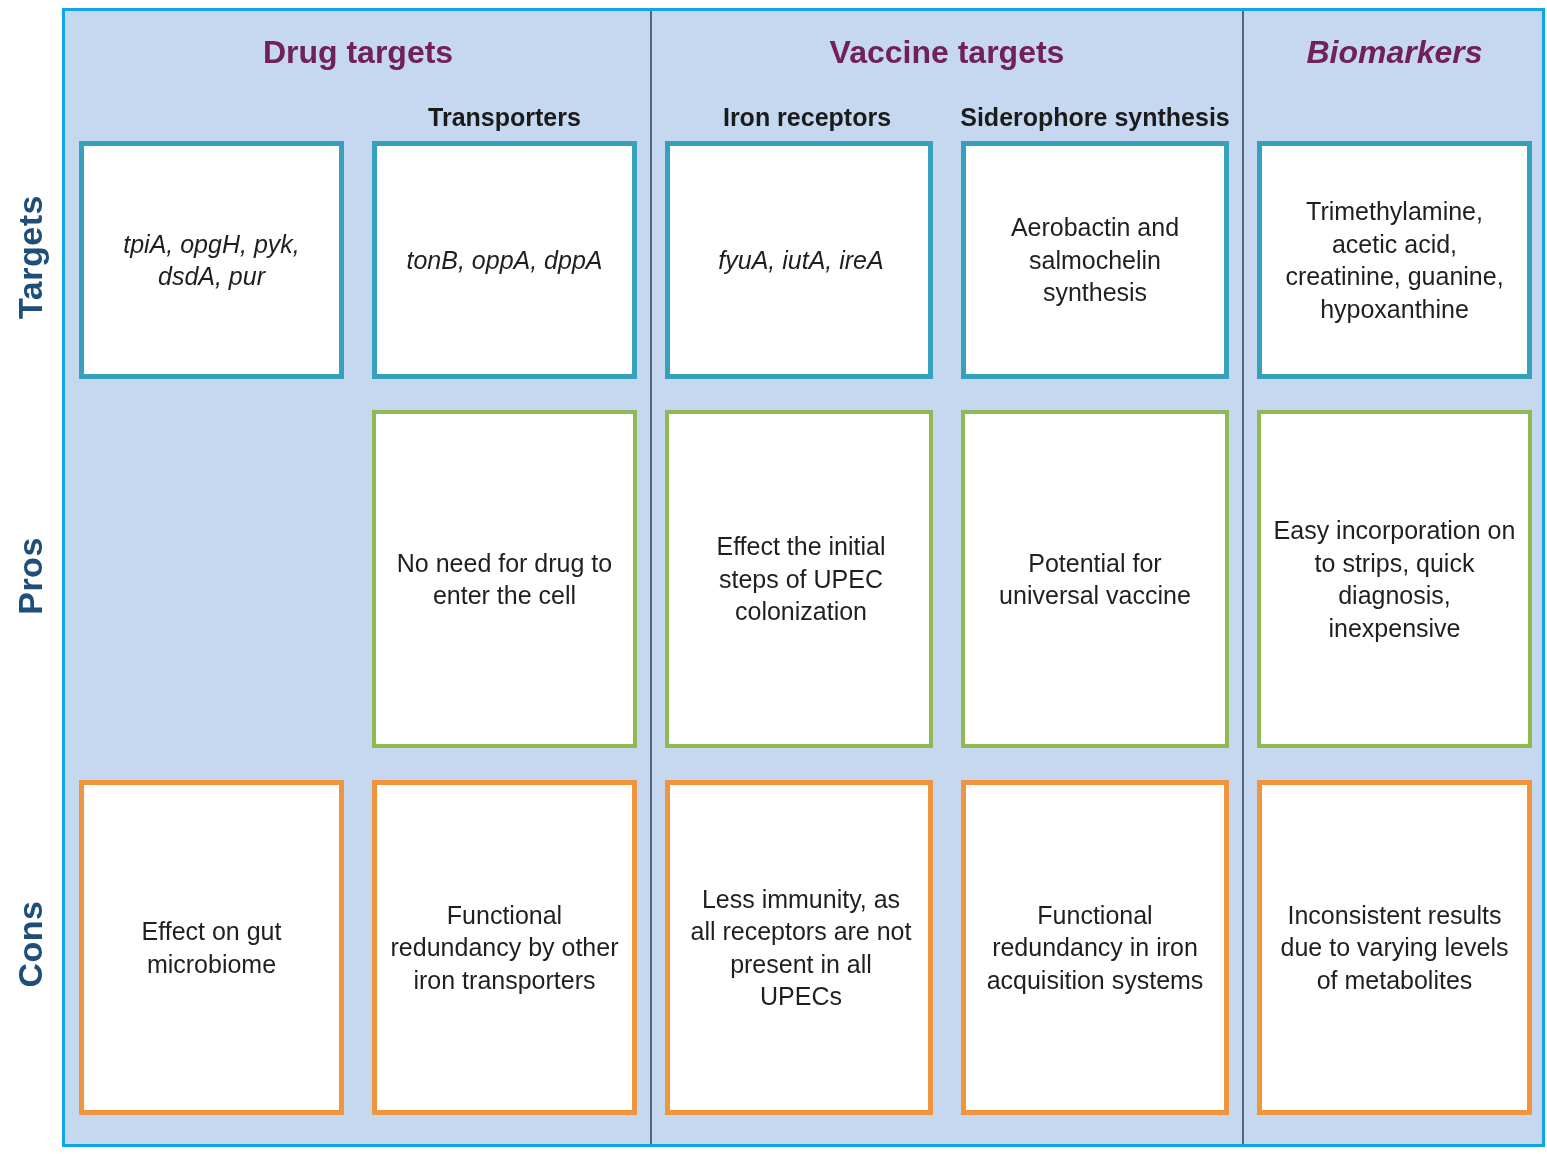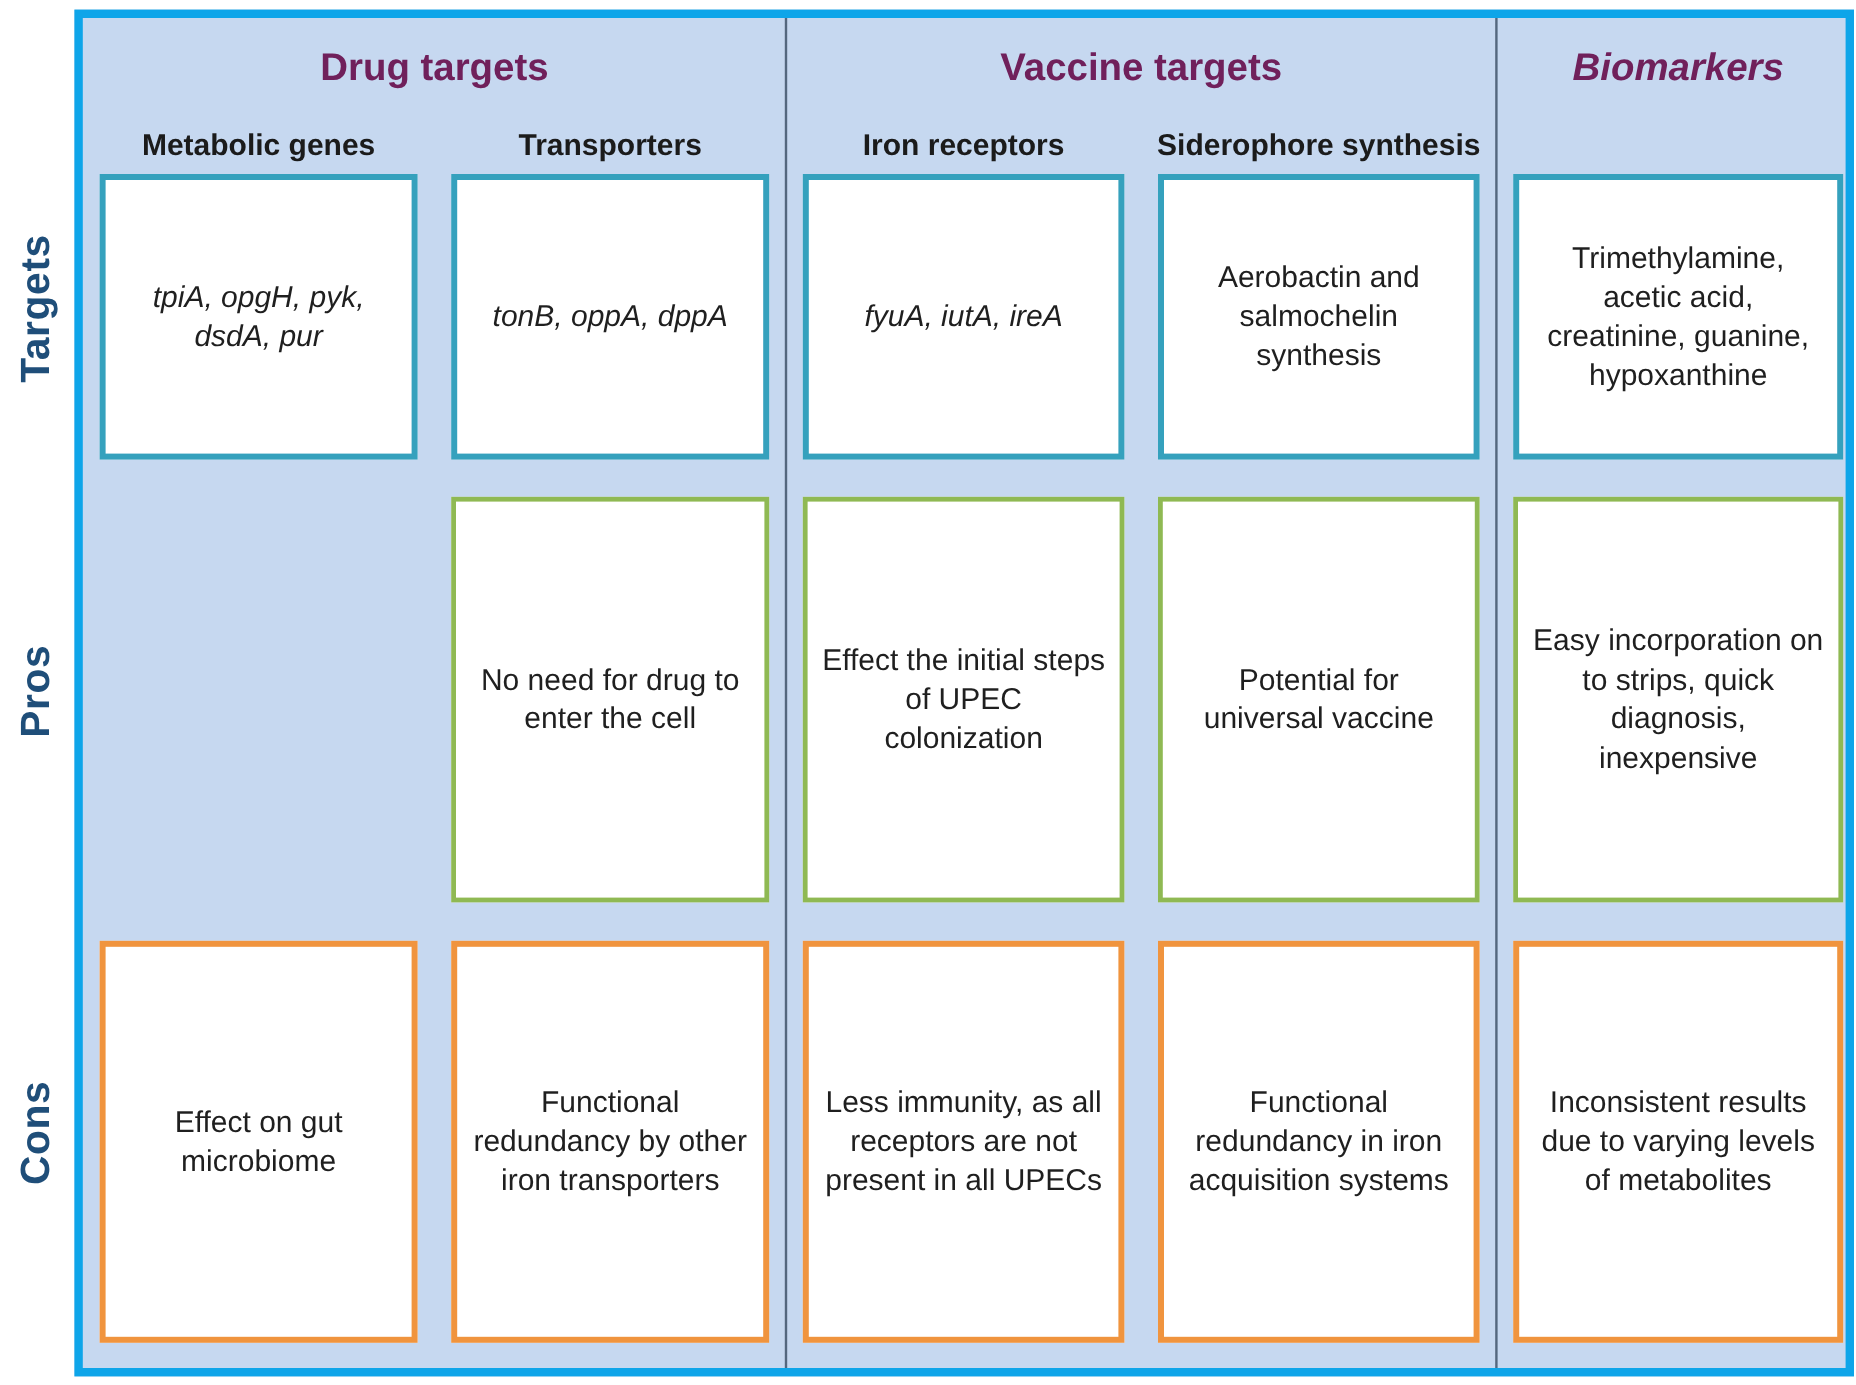--- a/index.html
+++ b/index.html
@@ -29,21 +29,21 @@
   .row-label.cons    { top: 944px; }
 
   
   .panel {
     position: absolute;
     left: 62px;
     top: 8px;
     width: 1483px;
     height: 1139px;
     background: #c6d8f0;
-    border: 7px solid #0ea5e9;
+    border: 3px solid #0ea5e9;
     box-sizing: border-box;
   }
 
   .divider {
     position: absolute;
     top: 0;
     width: 2px;
     height: 100%;
     background: #54677e;
   }
@@ -92,41 +92,40 @@
     line-height: 1.3;
     padding: 6px 12px;
     box-sizing: border-box;
   }
   .card.teal   { border: 5px solid #35a1bd; grid-row: 3; }
   .card.green  { border: 4px solid #8fb953; grid-row: 5; }
   .card.orange { border: 5px solid #f0943e; grid-row: 7; }
   .card.italic { font-style: italic; }
   .c1 { grid-column: 1; }
   .c2 { grid-column: 2; }
-  .c3 { grid-column: 3; }
+  .c3 { grid-column: 3; padding-left: 16px; }
   .c4 { grid-column: 4; }
   .c5 { grid-column: 5; }
 </style>
 </head>
 <body>
 
 <div class="figure">
 
   <div class="row-label targets">Targets</div>
   <div class="row-label pros">Pros</div>
   <div class="row-label cons">Cons</div>
 
   <div class="panel">
     <div class="grid">
 
       <div class="section-title s1">Drug targets</div>
       <div class="section-title s2">Vaccine targets</div>
       <div class="section-title s3">Biomarkers</div>
 
-      <div class="subheader c1">Metabolic genes</div>
       <div class="subheader c2">Transporters</div>
       <div class="subheader c3">Iron receptors</div>
       <div class="subheader c4">Siderophore synthesis</div>
       <div class="subheader c5"></div>
 
       <div class="card teal italic c2">tonB, oppA, dppA</div>
       <div class="card teal italic c1">tpiA, opgH, pyk, dsdA, pur</div>
       <div class="card teal italic c3">fyuA, iutA, ireA</div>
       <div class="card teal c4">Aerobactin and salmochelin synthesis</div>
       <div class="card teal c5">Trimethylamine, acetic acid, creatinine, guanine, hypoxanthine</div>

